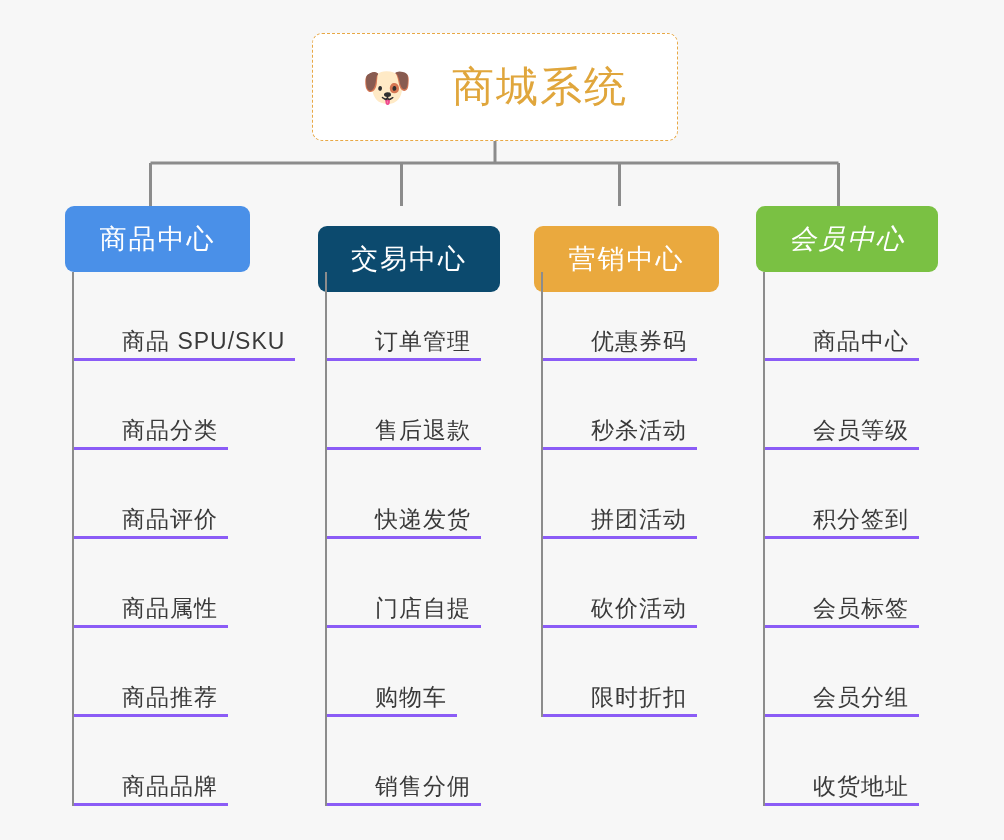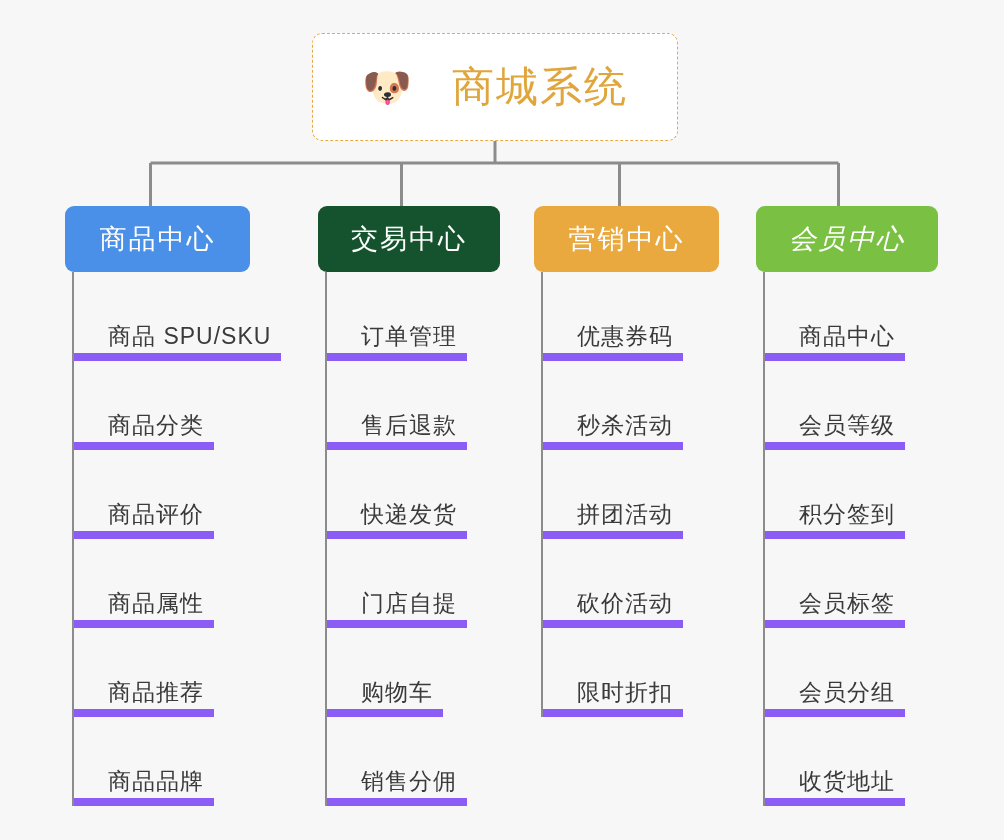--- a/index.html
+++ b/index.html
@@ -98,32 +98,32 @@
     display: flex;
     align-items: flex-end;
     box-sizing: border-box;
   }
   .leaf-label {
     display: inline-block;
     font-size: 23px;
     color: #3a3a3a;
     letter-spacing: 1px;
     white-space: nowrap;
-    padding: 0 10px 4px 34px;
-    border-bottom: 8px solid #8b5cf6;
+    padding: 0 10px 4px 48px;
+    border-bottom: 3px solid #8b5cf6;
     line-height: 1.1;
   }
 
   
   .col-0 { left: 58px; }
   .col-0 .cat-box { width: 185px; }
   .col-1 { left: 311px; }
   .col-1 .cat-box { width: 182px; }
   .col-2 { left: 527px; }
-  .col-2 .cat-box { width: 185px; }
+  .col-2 .cat-box { width: 185px; margin-top: 20px; }
   .col-3 { left: 749px; }
   .col-3 .cat-box { width: 182px; }
 </style>
 </head>
 <body style="background: rgb(247, 247, 247);">
 
 <div id="mindmap">
 
   <div class="root-node" style="background: rgb(255, 255, 255); border-color: rgb(232, 168, 69);">
     <span class="root-emoji">🐶</span>
@@ -161,21 +161,21 @@
       <div class="leaf-item">
         <span class="leaf-label">商品推荐</span>
       </div>
       <div class="leaf-item">
         <span class="leaf-label">商品品牌</span>
       </div>
     </div>
   </div>
 
   <div class="column col-1">
-    <div class="cat-box" style="background: #14532d;">
+    <div class="cat-box" style="background: #0c4a6e; margin-top: 20px;">
       <span>交易中心</span>
     </div>
     <div class="leaf-list">
       <div class="leaf-item">
         <span class="leaf-label">订单管理</span>
       </div>
       <div class="leaf-item">
         <span class="leaf-label">售后退款</span>
       </div>
       <div class="leaf-item">

